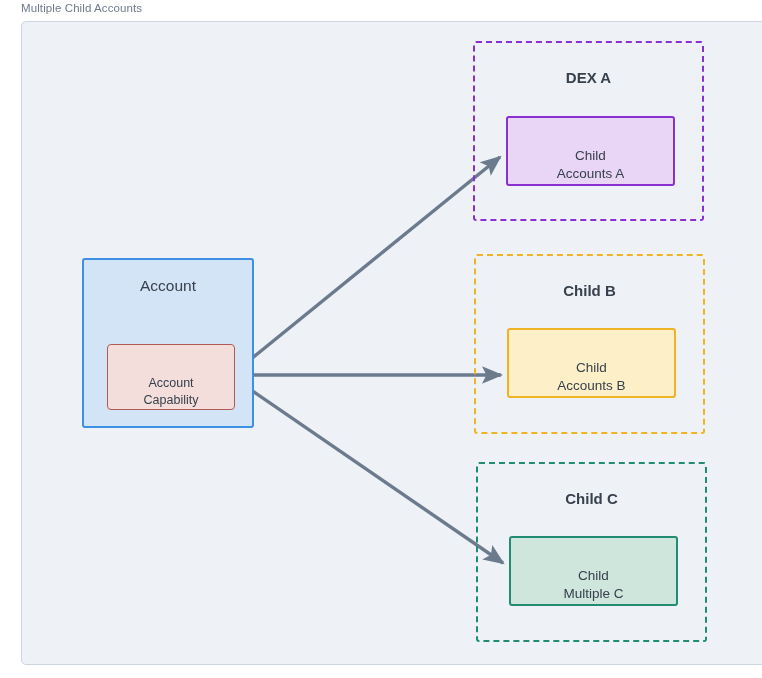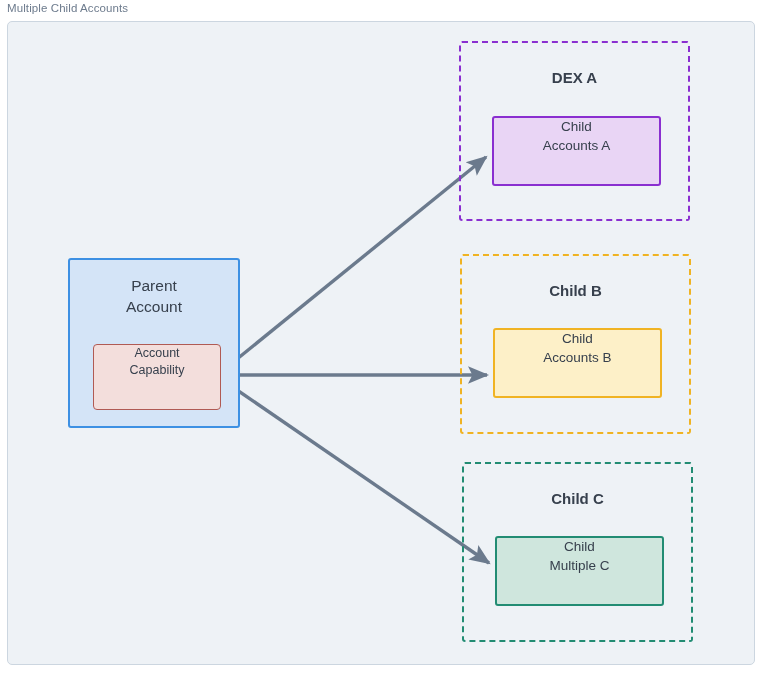--- a/index.html
+++ b/index.html
@@ -10,21 +10,21 @@
   body {
     width: 762px;
     height: 678px;
     font-family: "Liberation Sans", sans-serif;
     position: relative;
     overflow: hidden;
   }
 
   #canvas {
     position: absolute;
-    left: 0;
+    left: 14px;
     top: 0;
     width: 608px;
     height: 678px;
   }
 
   
   .diagram-title {
     position: absolute;
     left: 7px;
     top: 2px;
@@ -47,21 +47,21 @@
     border-radius: 5px;
   }
 
   
   .node {
     position: absolute;
     box-sizing: border-box;
     display: flex;
     flex-direction: column;
     align-items: center;
-    justify-content: flex-start;
+    justify-content: flex-end;
     text-align: center;
     line-height: 1.38;
     color: #37404d;
   }
 
   
   .parent-account {
     left: 68px;
     top: 258px;
     width: 172px;
@@ -150,21 +150,20 @@
       </marker>
     </defs>
     <g stroke="#6b7a8d" stroke-width="3.4" fill="none" stroke-linecap="butt">
       <line x1="221" y1="372" x2="486" y2="157" marker-end="url(#arrowhead)"></line>
       <line x1="221" y1="375" x2="487" y2="375" marker-end="url(#arrowhead)"></line>
       <line x1="221" y1="379" x2="489" y2="563" marker-end="url(#arrowhead)"></line>
     </g>
   </svg>
 
   <div class="node parent-account">
-    <span class="node-label">Parent</span>
     <span class="node-label">Account</span>
   </div>
 
   <div class="node account-capability">
     <span>Account</span>
     <span>Capability</span>
   </div>
 
   <div class="app-container container-dex">
     <div class="app-title">DEX A</div>

